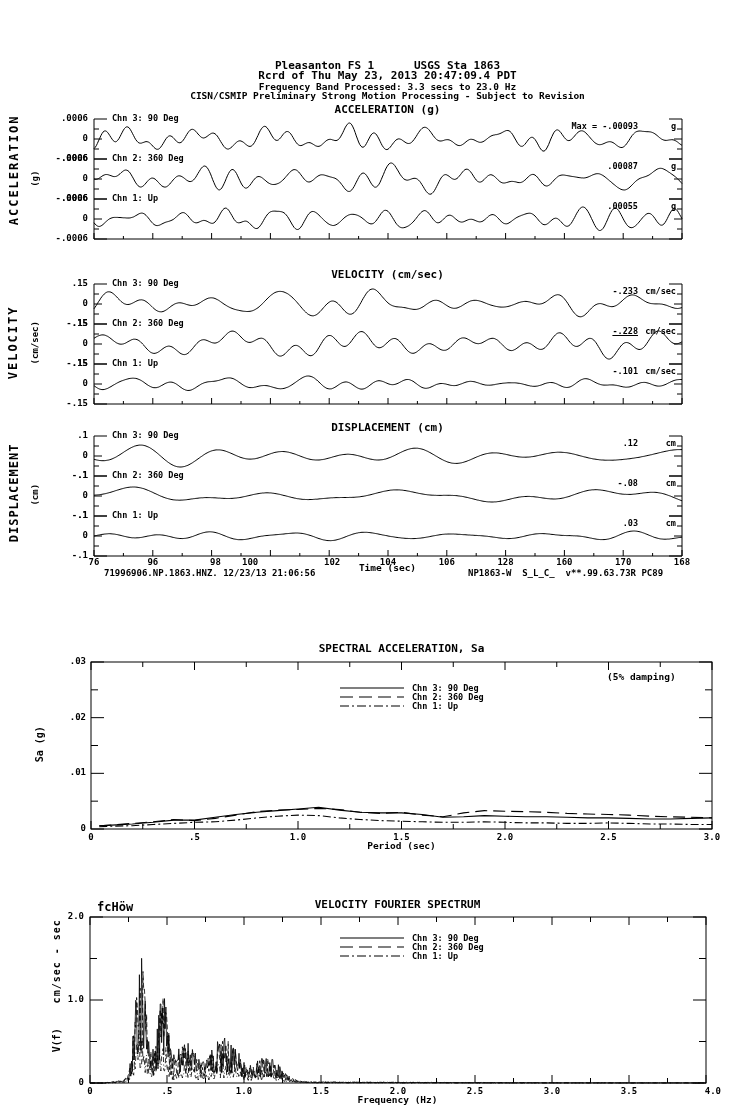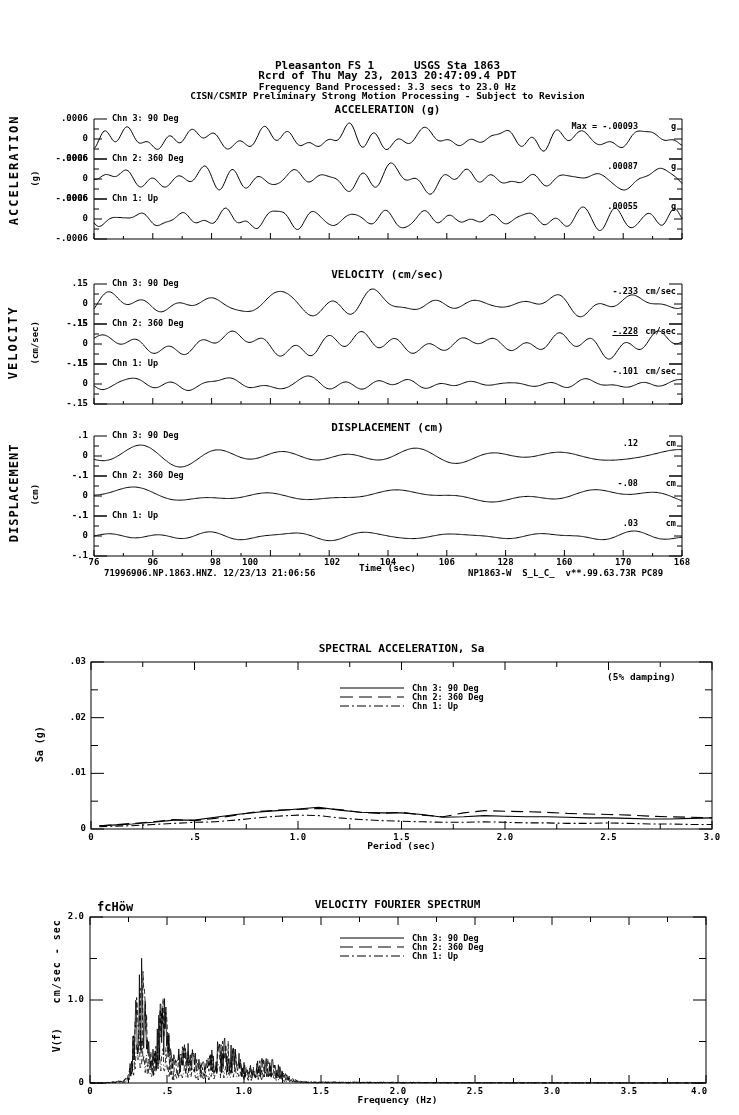--- a/index.html
+++ b/index.html
@@ -419,17 +419,17 @@
     <div class="t s9" style="left: 40px; top: 995px; width: 44px; text-align: right;">1.0</div>
     <div class="t s9" style="left: 40px; top: 1078px; width: 44px; text-align: right;">0</div>
     <div class="t s9" style="left: 75px; top: 1087px; width: 30px; text-align: center;">0</div>
     <div class="t s9" style="left: 152px; top: 1087px; width: 30px; text-align: center;">.5</div>
     <div class="t s9" style="left: 229px; top: 1087px; width: 30px; text-align: center;">1.0</div>
     <div class="t s9" style="left: 306px; top: 1087px; width: 30px; text-align: center;">1.5</div>
     <div class="t s9" style="left: 383px; top: 1087px; width: 30px; text-align: center;">2.0</div>
     <div class="t s9" style="left: 460px; top: 1087px; width: 30px; text-align: center;">2.5</div>
     <div class="t s9" style="left: 537px; top: 1087px; width: 30px; text-align: center;">3.0</div>
     <div class="t s9" style="left: 614px; top: 1087px; width: 30px; text-align: center;">3.5</div>
-    <div class="t s9" style="left: 691px; top: 1087px; width: 30px; text-align: left;">4.0</div>
+    <div class="t s9" style="left: 691px; top: 1087px; width: 30px; text-align: right;">4.0</div>
     <div class="t s85" style="left: 412px; top: 934px;">Chn 3: 90 Deg</div>
     <div class="t s85" style="left: 412px; top: 943px;">Chn 2: 360 Deg</div>
     <div class="t s85" style="left: 412px; top: 952px;">Chn 1: Up</div>
   </div>
 
 </body></html>

